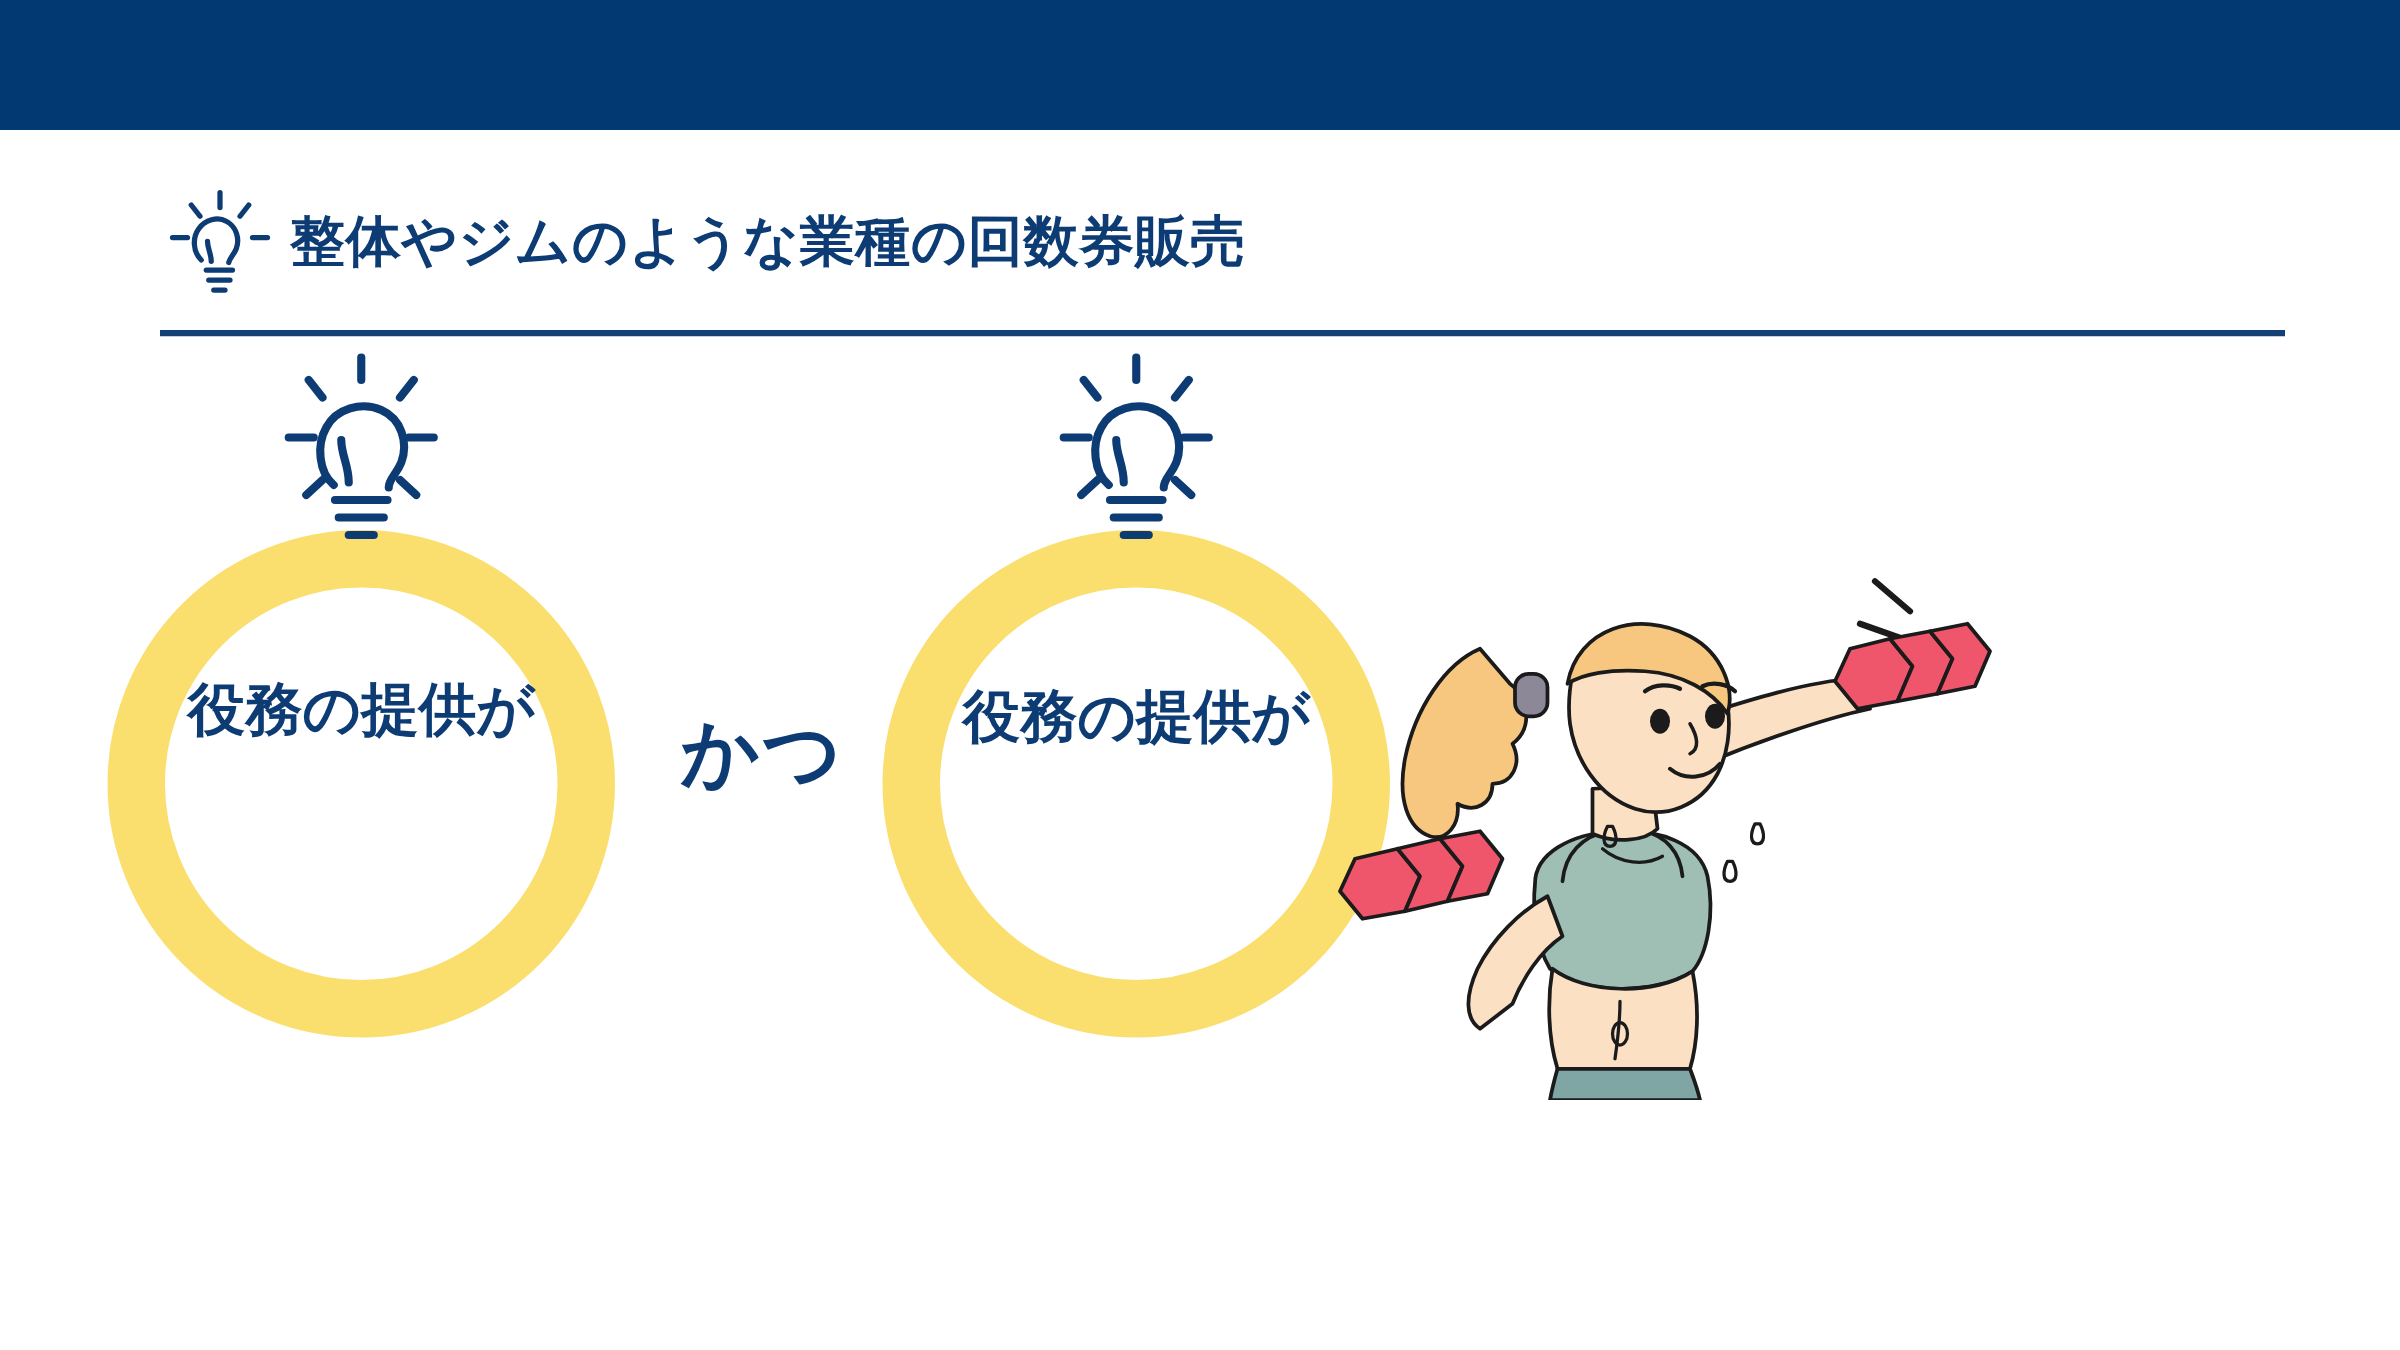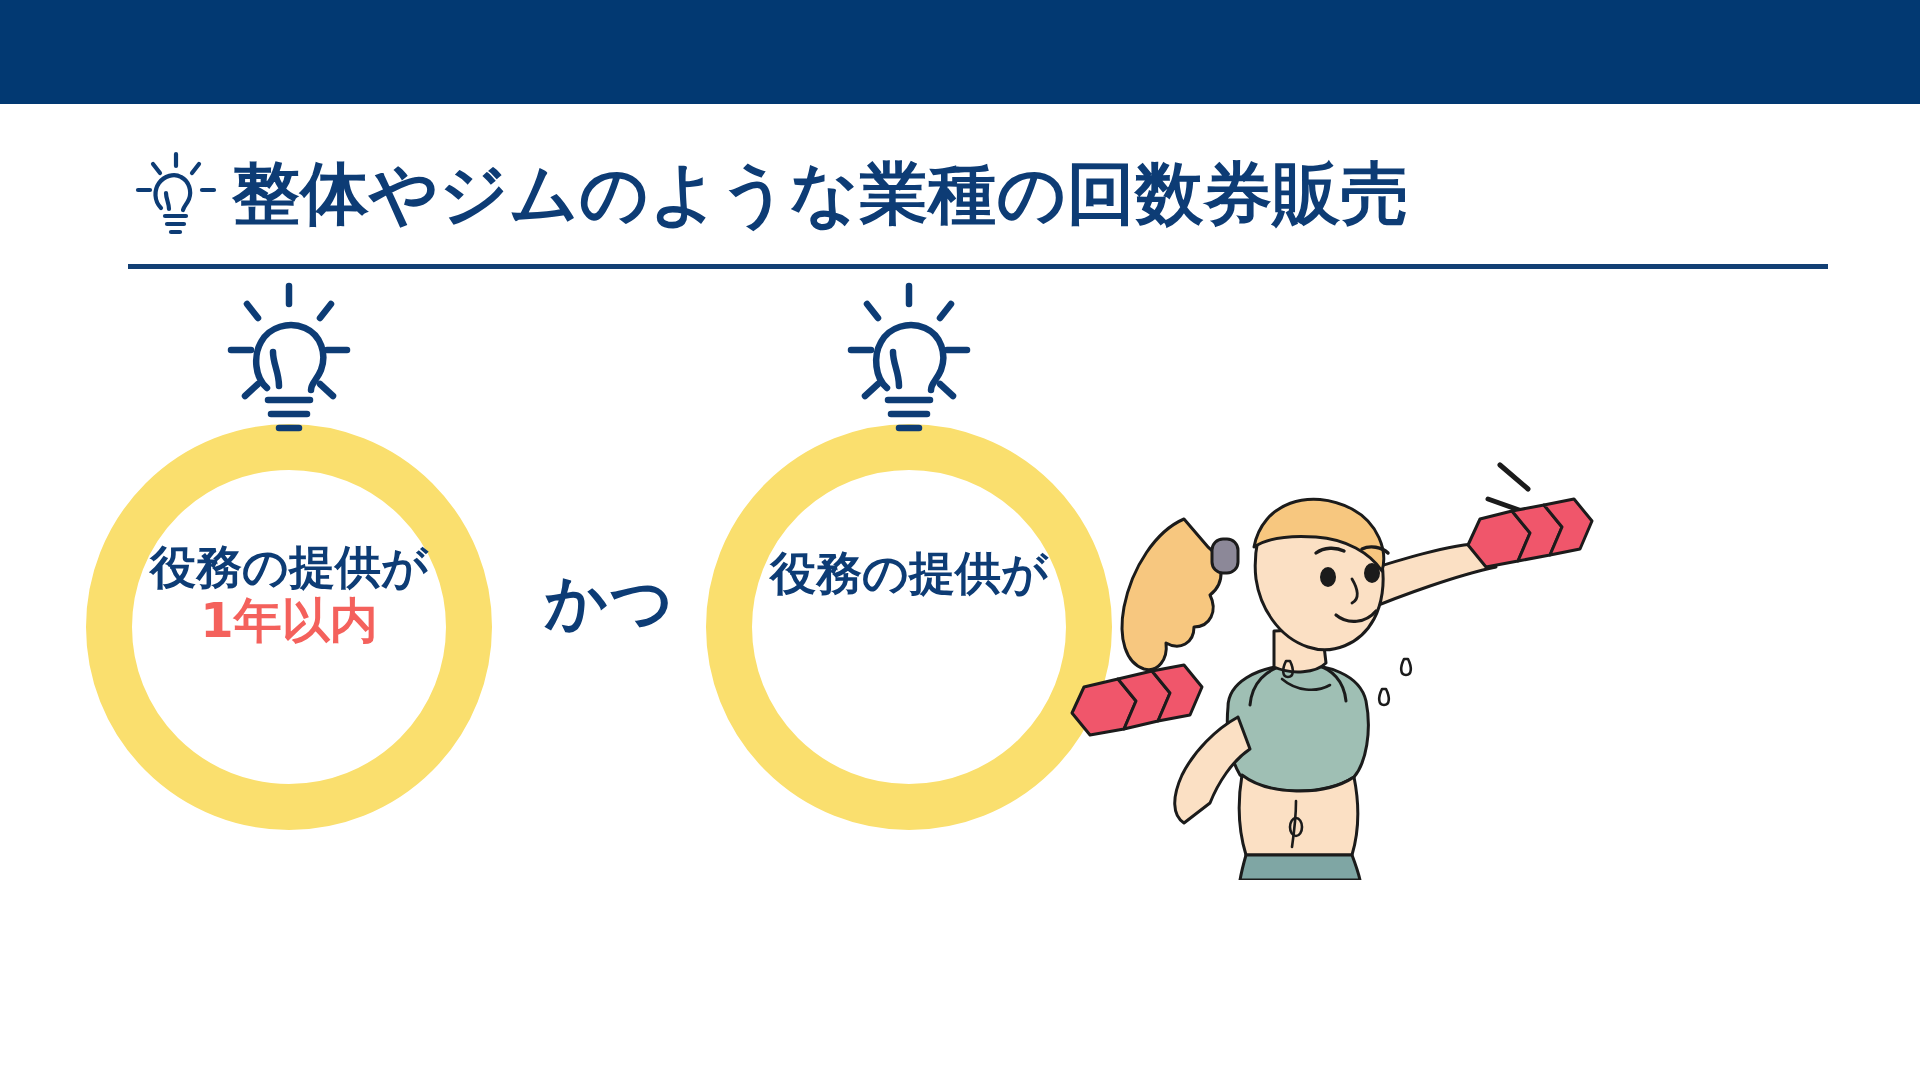--- a/index.html
+++ b/index.html
@@ -19,21 +19,21 @@
   }
 
   
   #title-row {
     position:absolute; left:128px; top:146px;
     width:1700px; height:96px;
     display:flex; align-items:center;
   }
   #title-icon { width:96px; height:96px; flex:0 0 96px; }
   #title-text {
-    font-size:68px;
+    font-size:44px;
     font-weight:bold;
     color:#0d3c75;
     letter-spacing:0.5px;
     line-height:1;
     white-space:nowrap;
     margin-left:8px;
     font-family:"DejaVu Sans","Liberation Sans",sans-serif;
   }
   #title-rule {
     position:absolute; left:128px; top:264px;
@@ -145,21 +145,20 @@
 
         <line x1="41" y1="120" x2="83" y2="120"></line>
         <line x1="44" y1="134" x2="80" y2="134"></line>
         <line x1="52" y1="148" x2="72" y2="148"></line>
       </g>
     </svg>
   </span>
 
   <div class="circle-label">
     <div class="line-navy">役務の提供が</div>
-    <div class="line-red">1年以内</div>
   </div>
 </div>
 
 <div id="connector">かつ</div>
 
 <div class="circle-block" id="circle-2">
   <div class="ring"></div>
 
   <span class="bulb-badge">
     <svg viewBox="0 0 124 166" width="124" height="166">

